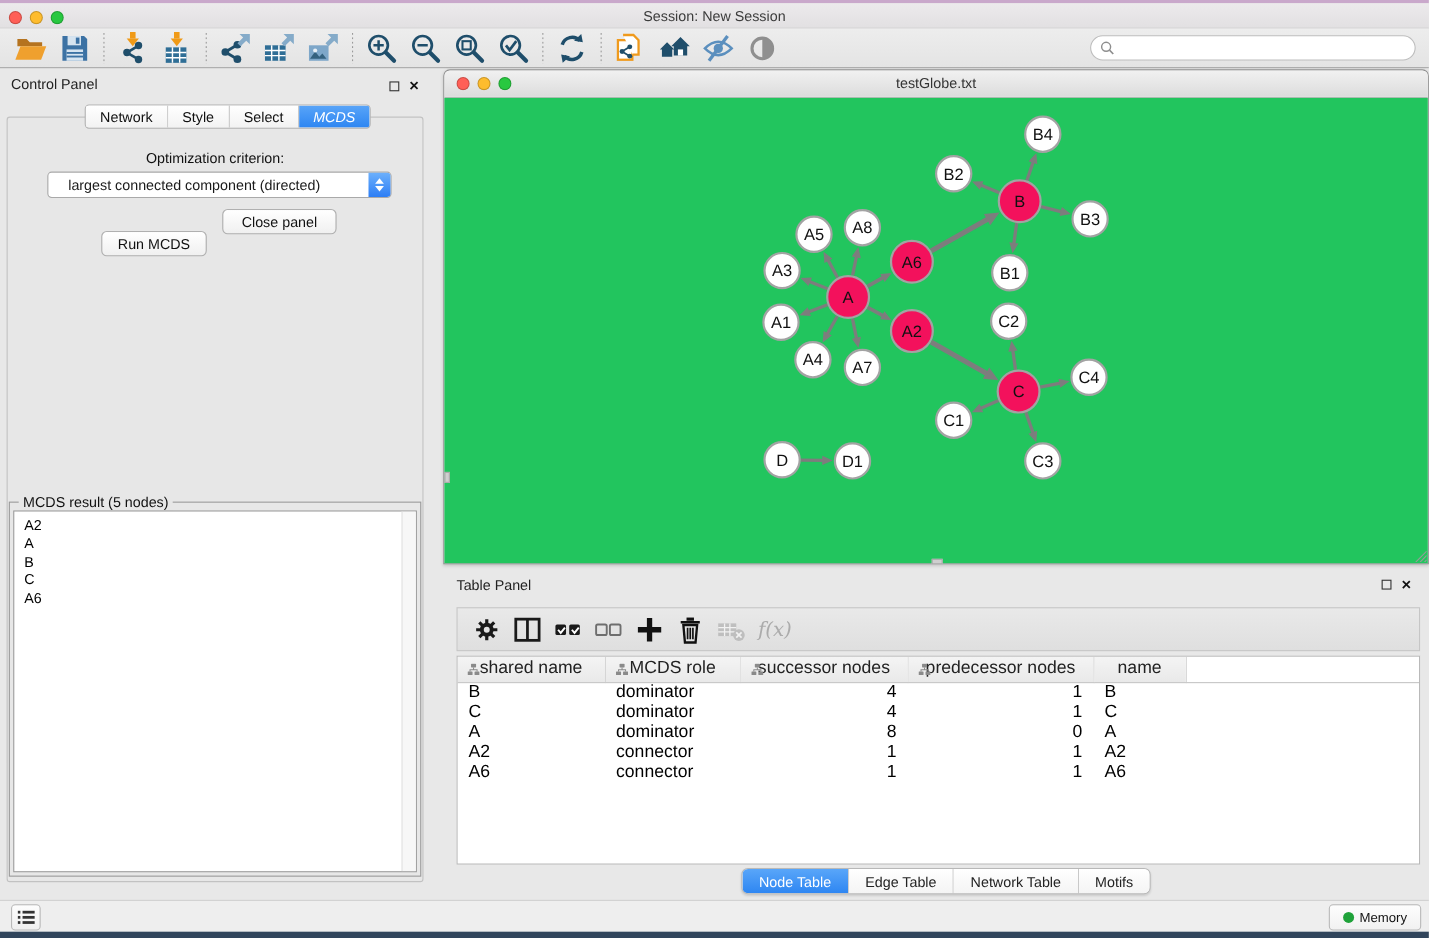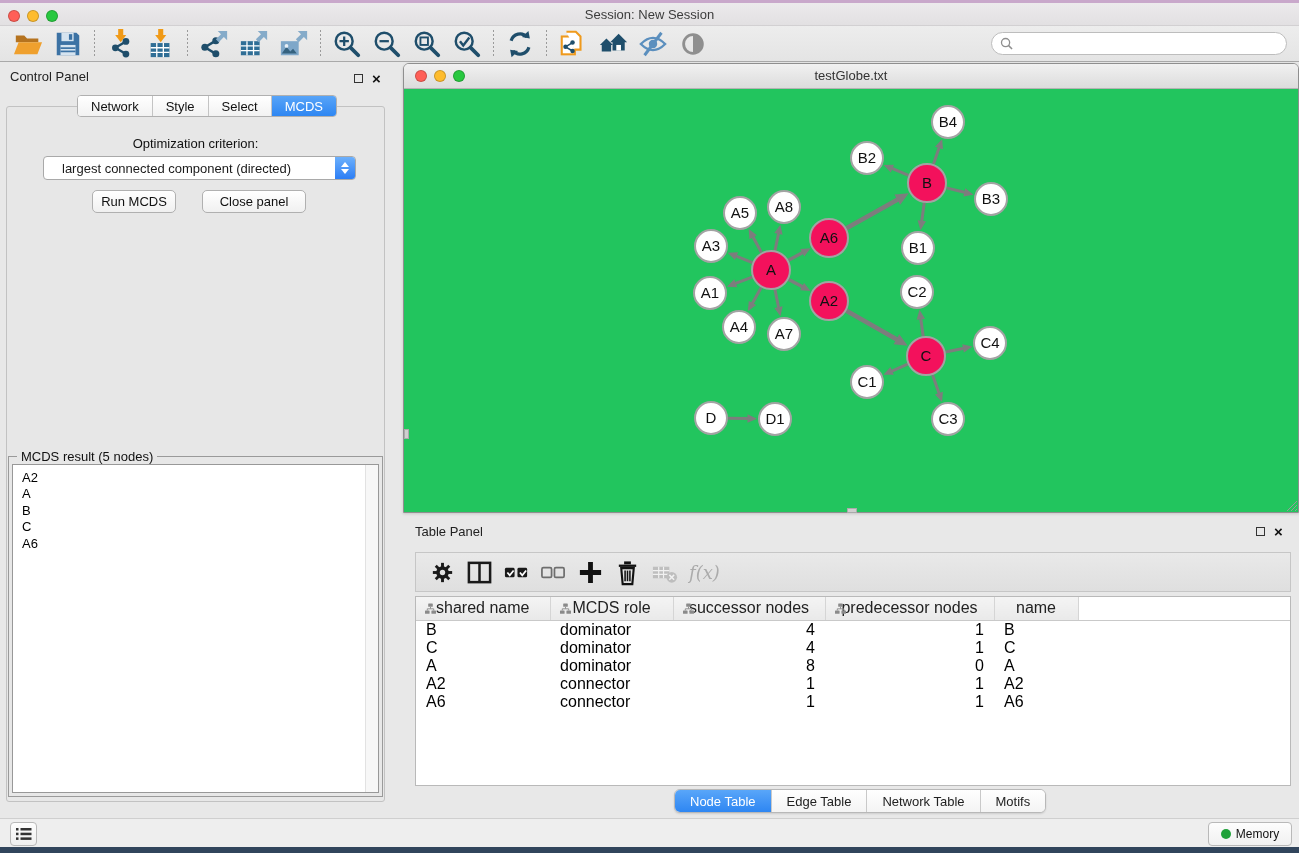--- a/index.html
+++ b/index.html
@@ -24,21 +24,21 @@
   .searchbox input { border:none; outline:none; flex:1; font-size:12px; font-family:"Liberation Sans",sans-serif; background:transparent; }
 
   
   .cp-title { position:absolute; left:10px; top:69px; font-size:13px; color:#222; }
   .panel-btns { position:absolute; display:flex; gap:9px; align-items:center; }
   .float-box { width:9px; height:9px; border:1.6px solid #333; display:inline-block; }
   .close-x { font-weight:700; font-size:15px; color:#111; line-height:11px; }
   .cp-container { position:absolute; left:6px; top:106px; width:379px; height:696px; border:1px solid #c2c2c2; border-radius:3px; background:#e7e7e7; }
   .cp-tabs { position:absolute; left:77px; top:95px; height:22px; display:flex; z-index:3; border:1px solid #b0b0b0; border-radius:4px; overflow:hidden; background:#fff; }
   .cp-tab { padding:0 13px; display:flex; align-items:center; font-size:13px; background:linear-gradient(#ffffff,#f2f2f2); border-right:1px solid #c4c4c4; color:#111; }
-  .cp-tab:last-child { border-right:none; }
+  .cp-tab:last-child { border-right:none;font-style:italic; }
   .cp-tab.active { background:linear-gradient(#58a4f8,#2e86f2); color:#fff; }
   .opt-label { position:absolute; left:6px; top:136px; width:379px; text-align:center; font-size:13px; color:#111; }
   .dropdown { position:absolute; left:43px; top:156px; width:313px; height:24px; background:#fff; border:1px solid #a9a9a9; border-radius:4px; display:flex; align-items:center;padding-left:10px; }
   .dropdown .dd-text { flex:1; padding-left:8px; font-size:13px; white-space:nowrap; overflow:hidden; }
   .dd-stepper { width:20px; height:22px; border-radius:0 3px 3px 0; background:linear-gradient(#6cb0fc,#2d7ef5); display:flex; flex-direction:column; align-items:center; justify-content:center; gap:2px; }
   .dd-stepper .tri-up { width:0; height:0; border-left:4px solid transparent; border-right:4px solid transparent; border-bottom:5px solid #fff; }
   .dd-stepper .tri-down { width:0; height:0; border-left:4px solid transparent; border-right:4px solid transparent; border-top:5px solid #fff; }
   .btn { position:absolute; top:190px; height:23px; background:linear-gradient(#ffffff,#f0f0f0); border:1px solid #b0b0b0; border-radius:5px; font-size:13px; display:flex; align-items:center; justify-content:center; color:#111; }
   .result-fieldset { position:absolute; left:8px; top:456px; width:375px; height:341px; border:1px solid #9a9a9a; }
   .result-legend { position:absolute; left:8px; top:-8px; background:#e7e7e7; padding:0 4px; font-size:13px; color:#111; }
@@ -272,21 +272,21 @@
     <div class="cp-tab active">MCDS</div>
   </div>
 <div class="opt-label">Optimization criterion:</div>
 <div class="dropdown">
   <span class="dd-text">largest connected component (directed)</span>
   <span class="dd-stepper">
       <span class="tri-up"></span>
       <span class="tri-down"></span>
     </span>
 </div>
-<div class="btn" style="left:92px; width:84px;">Run MCDS</div>
+<div class="btn" style="left:92px; width:96px;margin-top:20px;">Run MCDS</div>
 <div class="btn" style="left:202px; width:104px;">Close panel</div>
 <div class="result-fieldset">
   <span class="result-legend">MCDS result (5 nodes)</span>
   <div class="result-list">
     <div class="result-items" id="result-items">
         <div>A2</div>
         <div>A</div>
         <div>B</div>
         <div>C</div>
         <div>A6</div>

